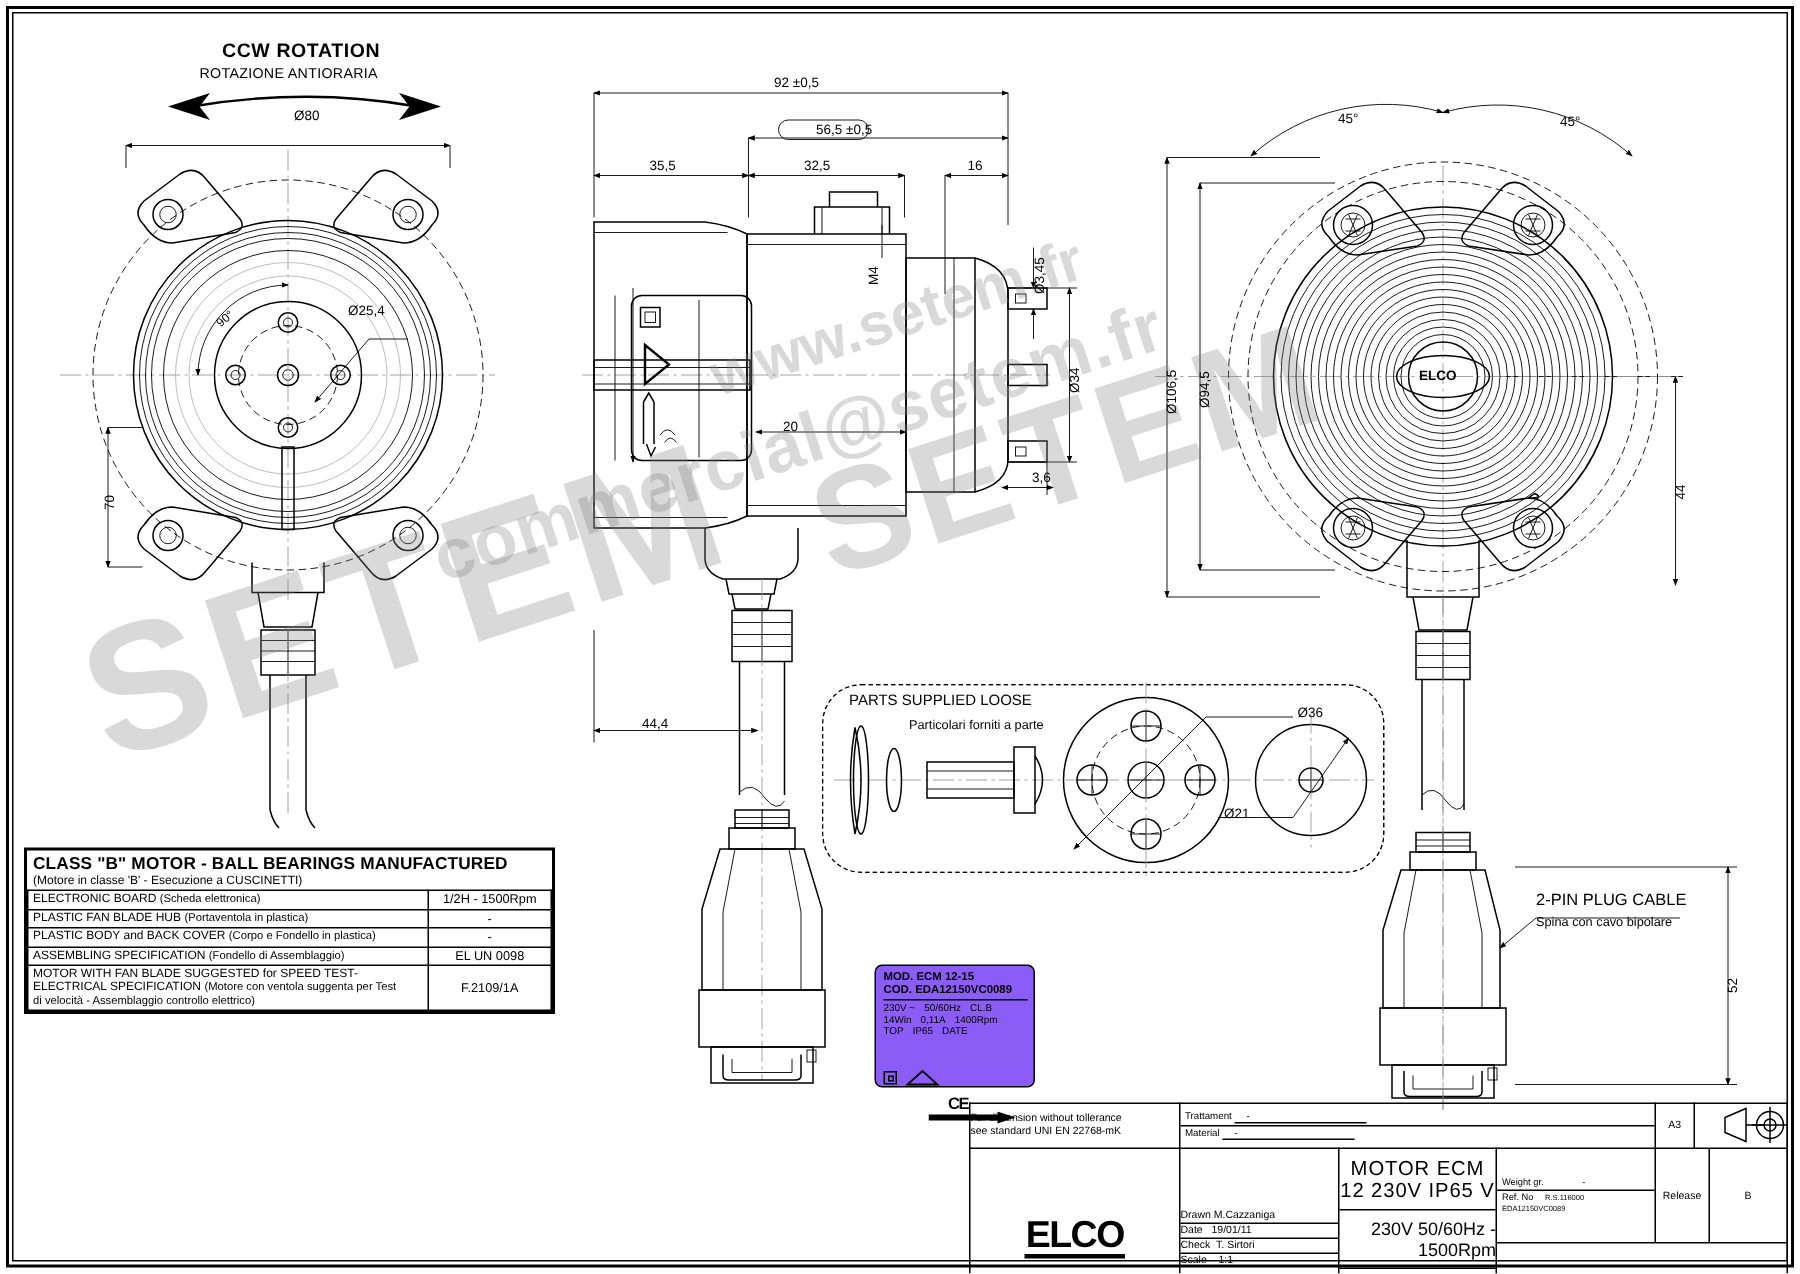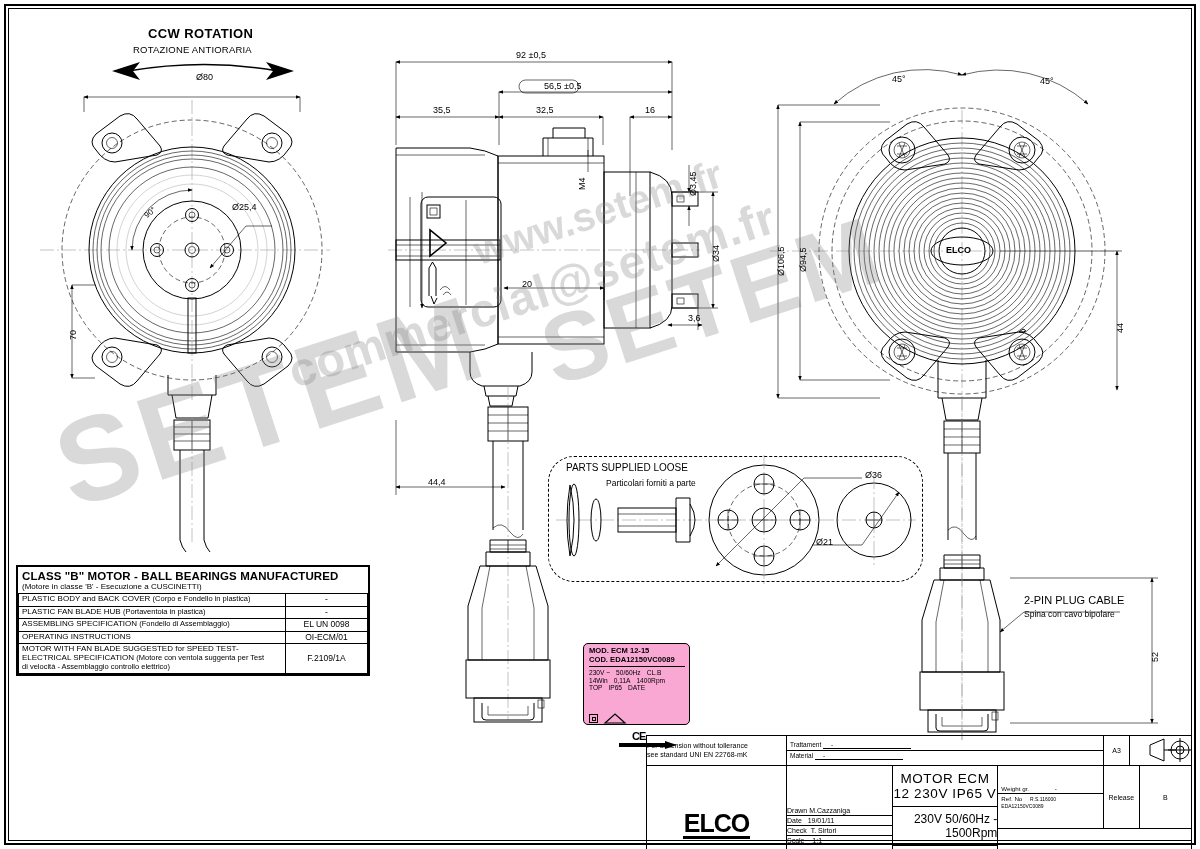--- a/index.html
+++ b/index.html
@@ -66,21 +66,21 @@
   .spec .title-en { font-size: 11.5px; font-weight: bold; letter-spacing: .1px; }
   .spec .title-it { font-size: 8px; }
   .spec .val { width: 82px; text-align: center; font-size: 8.5px; }
   .spec .it { font-size: 7.5px; }
 
   
   .plate {
     position: absolute; left: 583px; top: 643px;
     width: 107px; height: 82px;
     border: 1px solid #000; border-radius: 5px;
-    background: #f9a8d4;
+    background: #8b5cf6;
     padding: 3px 4px 0 5px;
     font-size: 7px; line-height: 1.18;
   }
   .plate .l1 { font-weight: bold; font-size: 7.6px; }
   .plate .rule { border-bottom: 1px solid #000; margin: 1px 0 2px 0; }
   .plate .row { display: flex; gap: 6px; font-size: 6.6px; }
   .plate .icons { display:flex; align-items:center; gap:5px; margin-top:2px; }
   .sq-ico { width: 9px; height: 9px; border: 1px solid #000; display:flex; align-items:center; justify-content:center;}
   .sq-ico i { display:block; width:4px; height:4px; border:1px solid #000; }
 
@@ -520,34 +520,34 @@
   <div class="t" style="left:816px; top:537px;">Ø21</div>
 
   <div class="spec">
     <div class="title-cell">
       <div class="title-en">CLASS "B" MOTOR  -  BALL BEARINGS MANUFACTURED</div>
       <div class="title-it">(Motore in classe 'B'  -  Esecuzione a CUSCINETTI)</div>
     </div>
     <table>
       <tbody id="spec-body">
           <tr>
-            <td><span style="font-weight:normal">PLASTIC BODY and BACK COVER</span> <span class="it">(Corpo e Fondello in plastica)</span></td>
-            <td class="val">-</td>
+            <td><span style="font-weight:normal">ELECTRONIC BOARD</span> <span class="it">(Scheda elettronica)</span></td>
+            <td class="val">1/2H - 1500Rpm</td>
           </tr>
           <tr>
             <td><span style="font-weight:normal">PLASTIC FAN BLADE HUB</span> <span class="it">(Portaventola in plastica)</span></td>
             <td class="val">-</td>
           </tr>
           <tr>
+            <td><span style="font-weight:normal">PLASTIC BODY and BACK COVER</span> <span class="it">(Corpo e Fondello in plastica)</span></td>
+            <td class="val">-</td>
+          </tr>
+          <tr>
             <td><span style="font-weight:normal">ASSEMBLING SPECIFICATION</span> <span class="it">(Fondello di Assemblaggio)</span></td>
             <td class="val">EL UN 0098</td>
-          </tr>
-          <tr>
-            <td><span style="font-weight:normal">OPERATING INSTRUCTIONS</span></td>
-            <td class="val">OI-ECM/01</td>
           </tr>
           <tr>
             <td><span style="font-weight:normal">MOTOR WITH FAN BLADE SUGGESTED for SPEED TEST-<br>ELECTRICAL SPECIFICATION</span> <span class="it">(Motore con ventola suggenta per Test</span><br><span class="it">di velocità - Assemblaggio controllo elettrico)</span></td>
             <td class="val">F.2109/1A</td>
           </tr>
         </tbody>
     </table>
   </div>
 
   <div class="plate">

